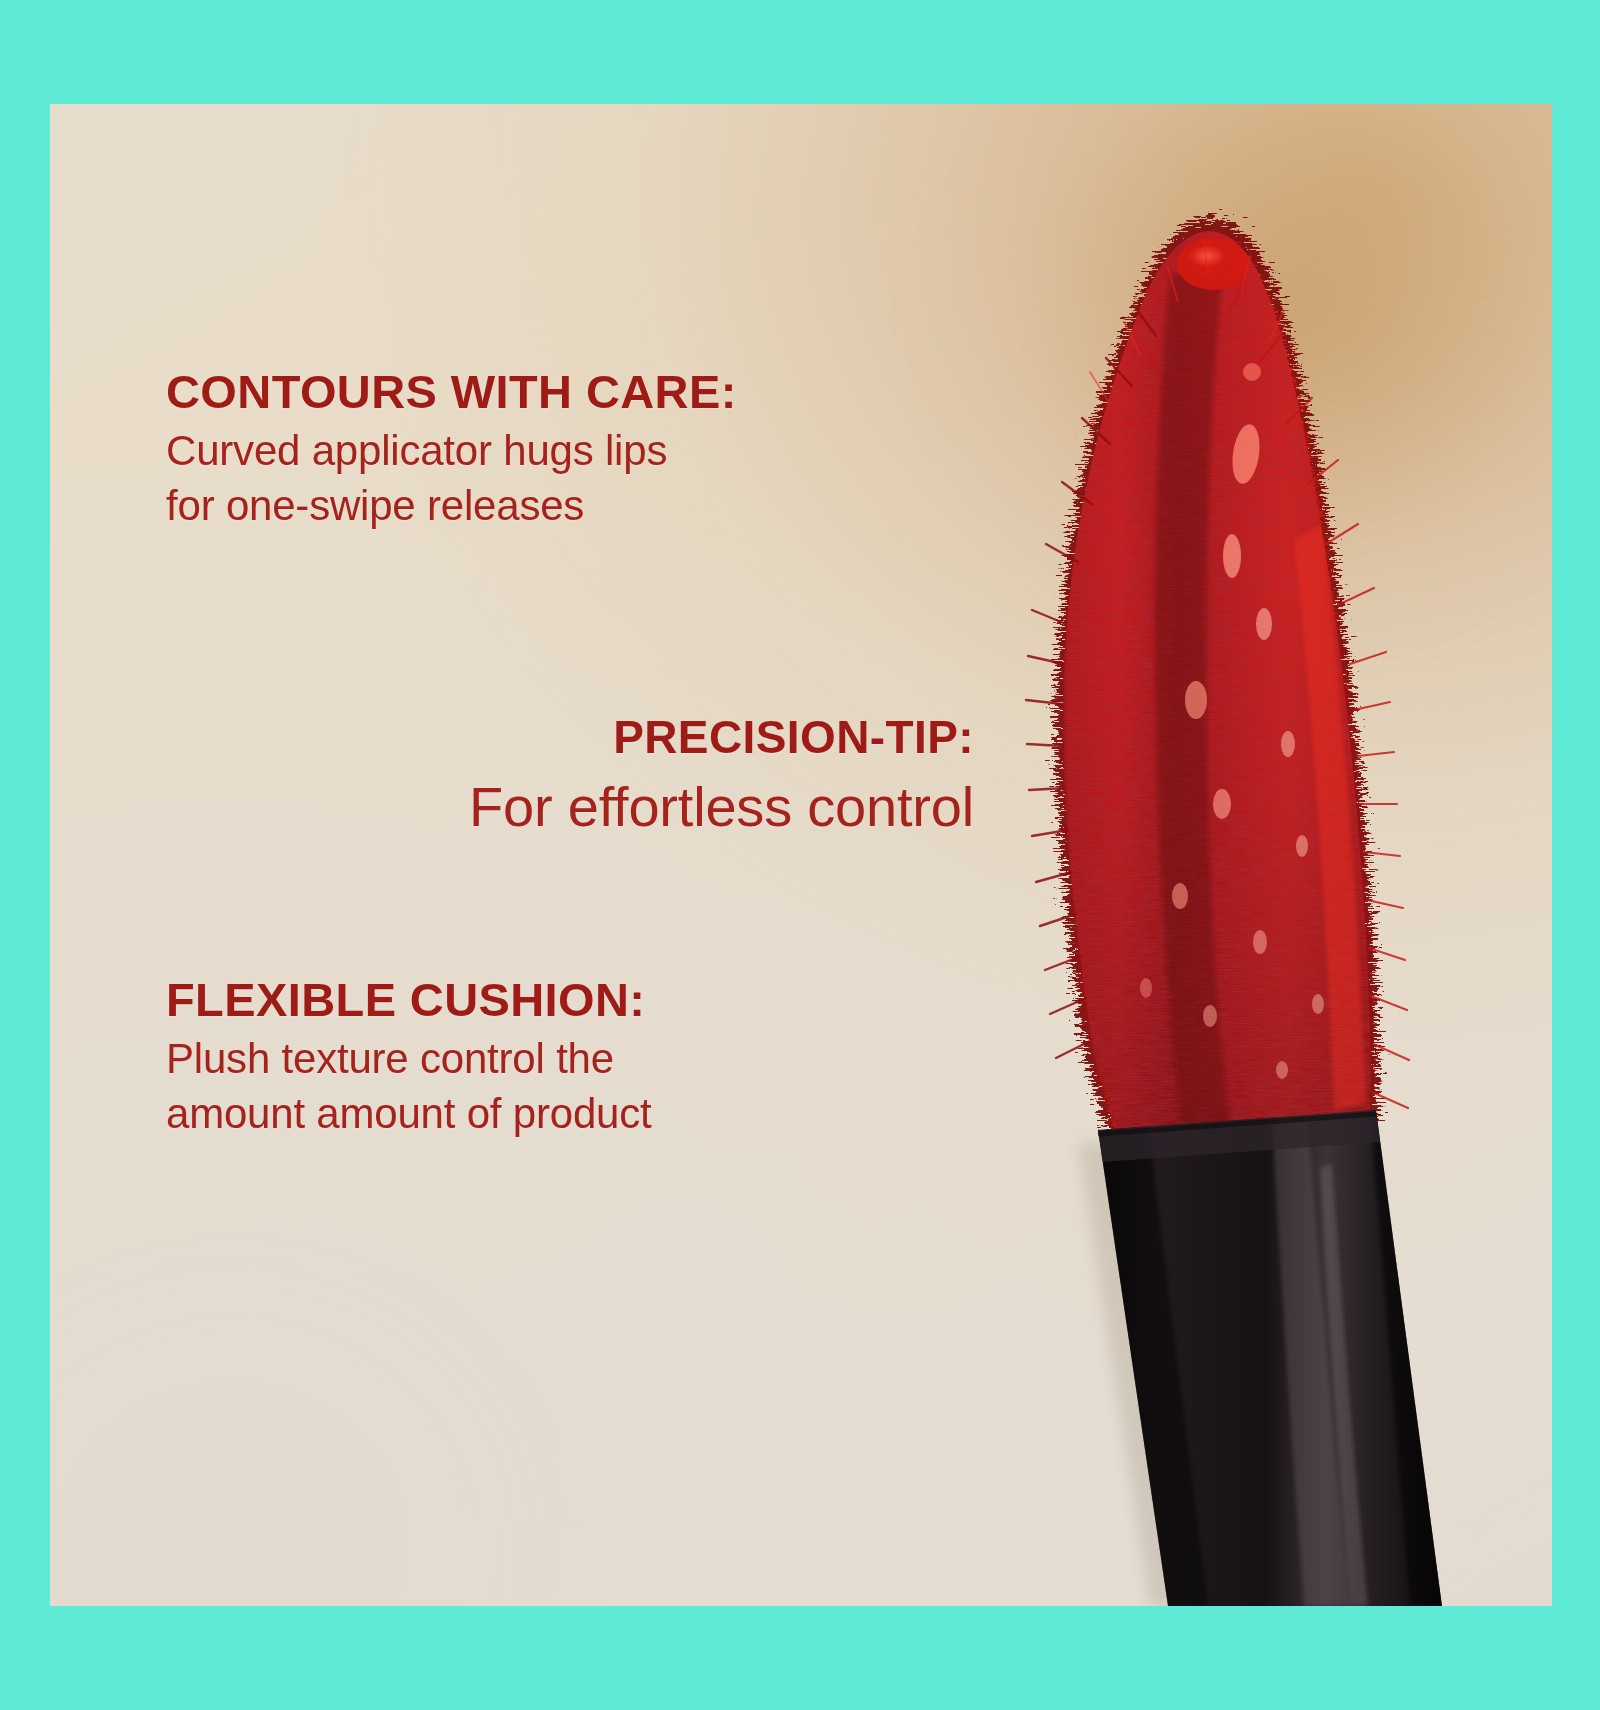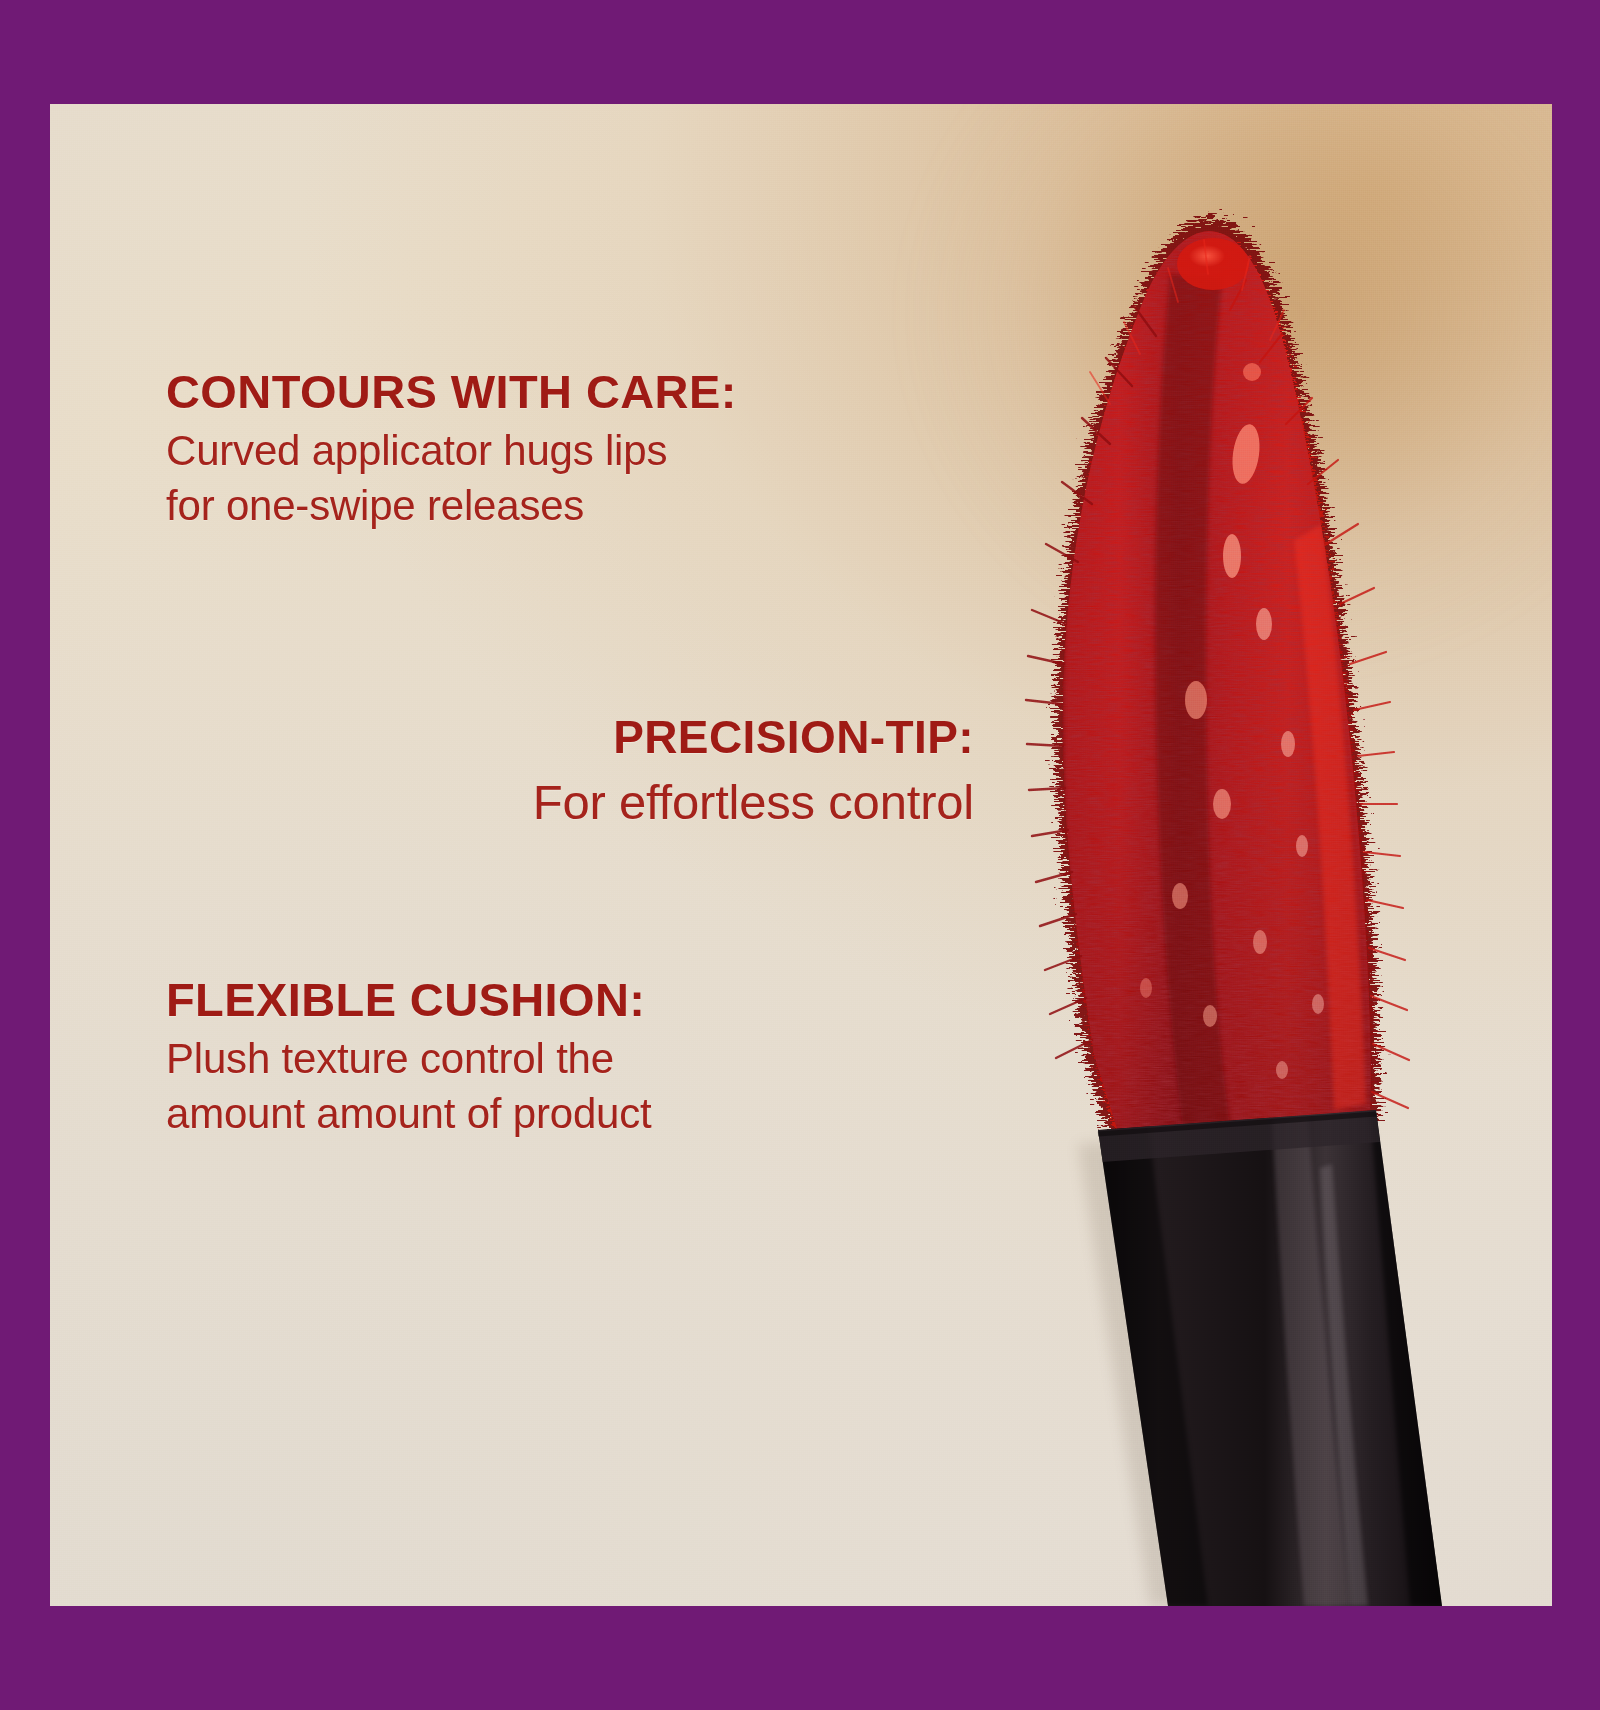--- a/index.html
+++ b/index.html
@@ -12,21 +12,21 @@
     height: 1710px;
     font-family: "Liberation Sans", sans-serif;
     overflow: hidden;
   }
 
   
   .canvas {
     position: relative;
     width: 1600px;
     height: 1710px;
-    background: #701a75;
+    background: #5eead4;
   }
 
   
   .photo-panel {
     position: absolute;
     left: 50px;
     top: 104px;
     width: 1502px;
     height: 1502px;
     overflow: hidden;
@@ -115,21 +115,21 @@
     font-size: 42px;
     line-height: 1.30;
     letter-spacing: -0.2px;
     color: #a5231c;
     margin: 0;
     white-space: nowrap;
     text-shadow: 0 1px 0 rgba(255,255,255,0.25);
   }
 
   .block.b2 .headline { font-size: 46px; margin-bottom: 10px; }
-  .block.b2 .body-line { font-size: 49px; }
+  .block.b2 .body-line { font-size: 56px; }
 
   
   .applicator {
     position: absolute;
     left: 0;
     top: 0;
     width: 1502px;
     height: 1502px;
     pointer-events: none;
   }

